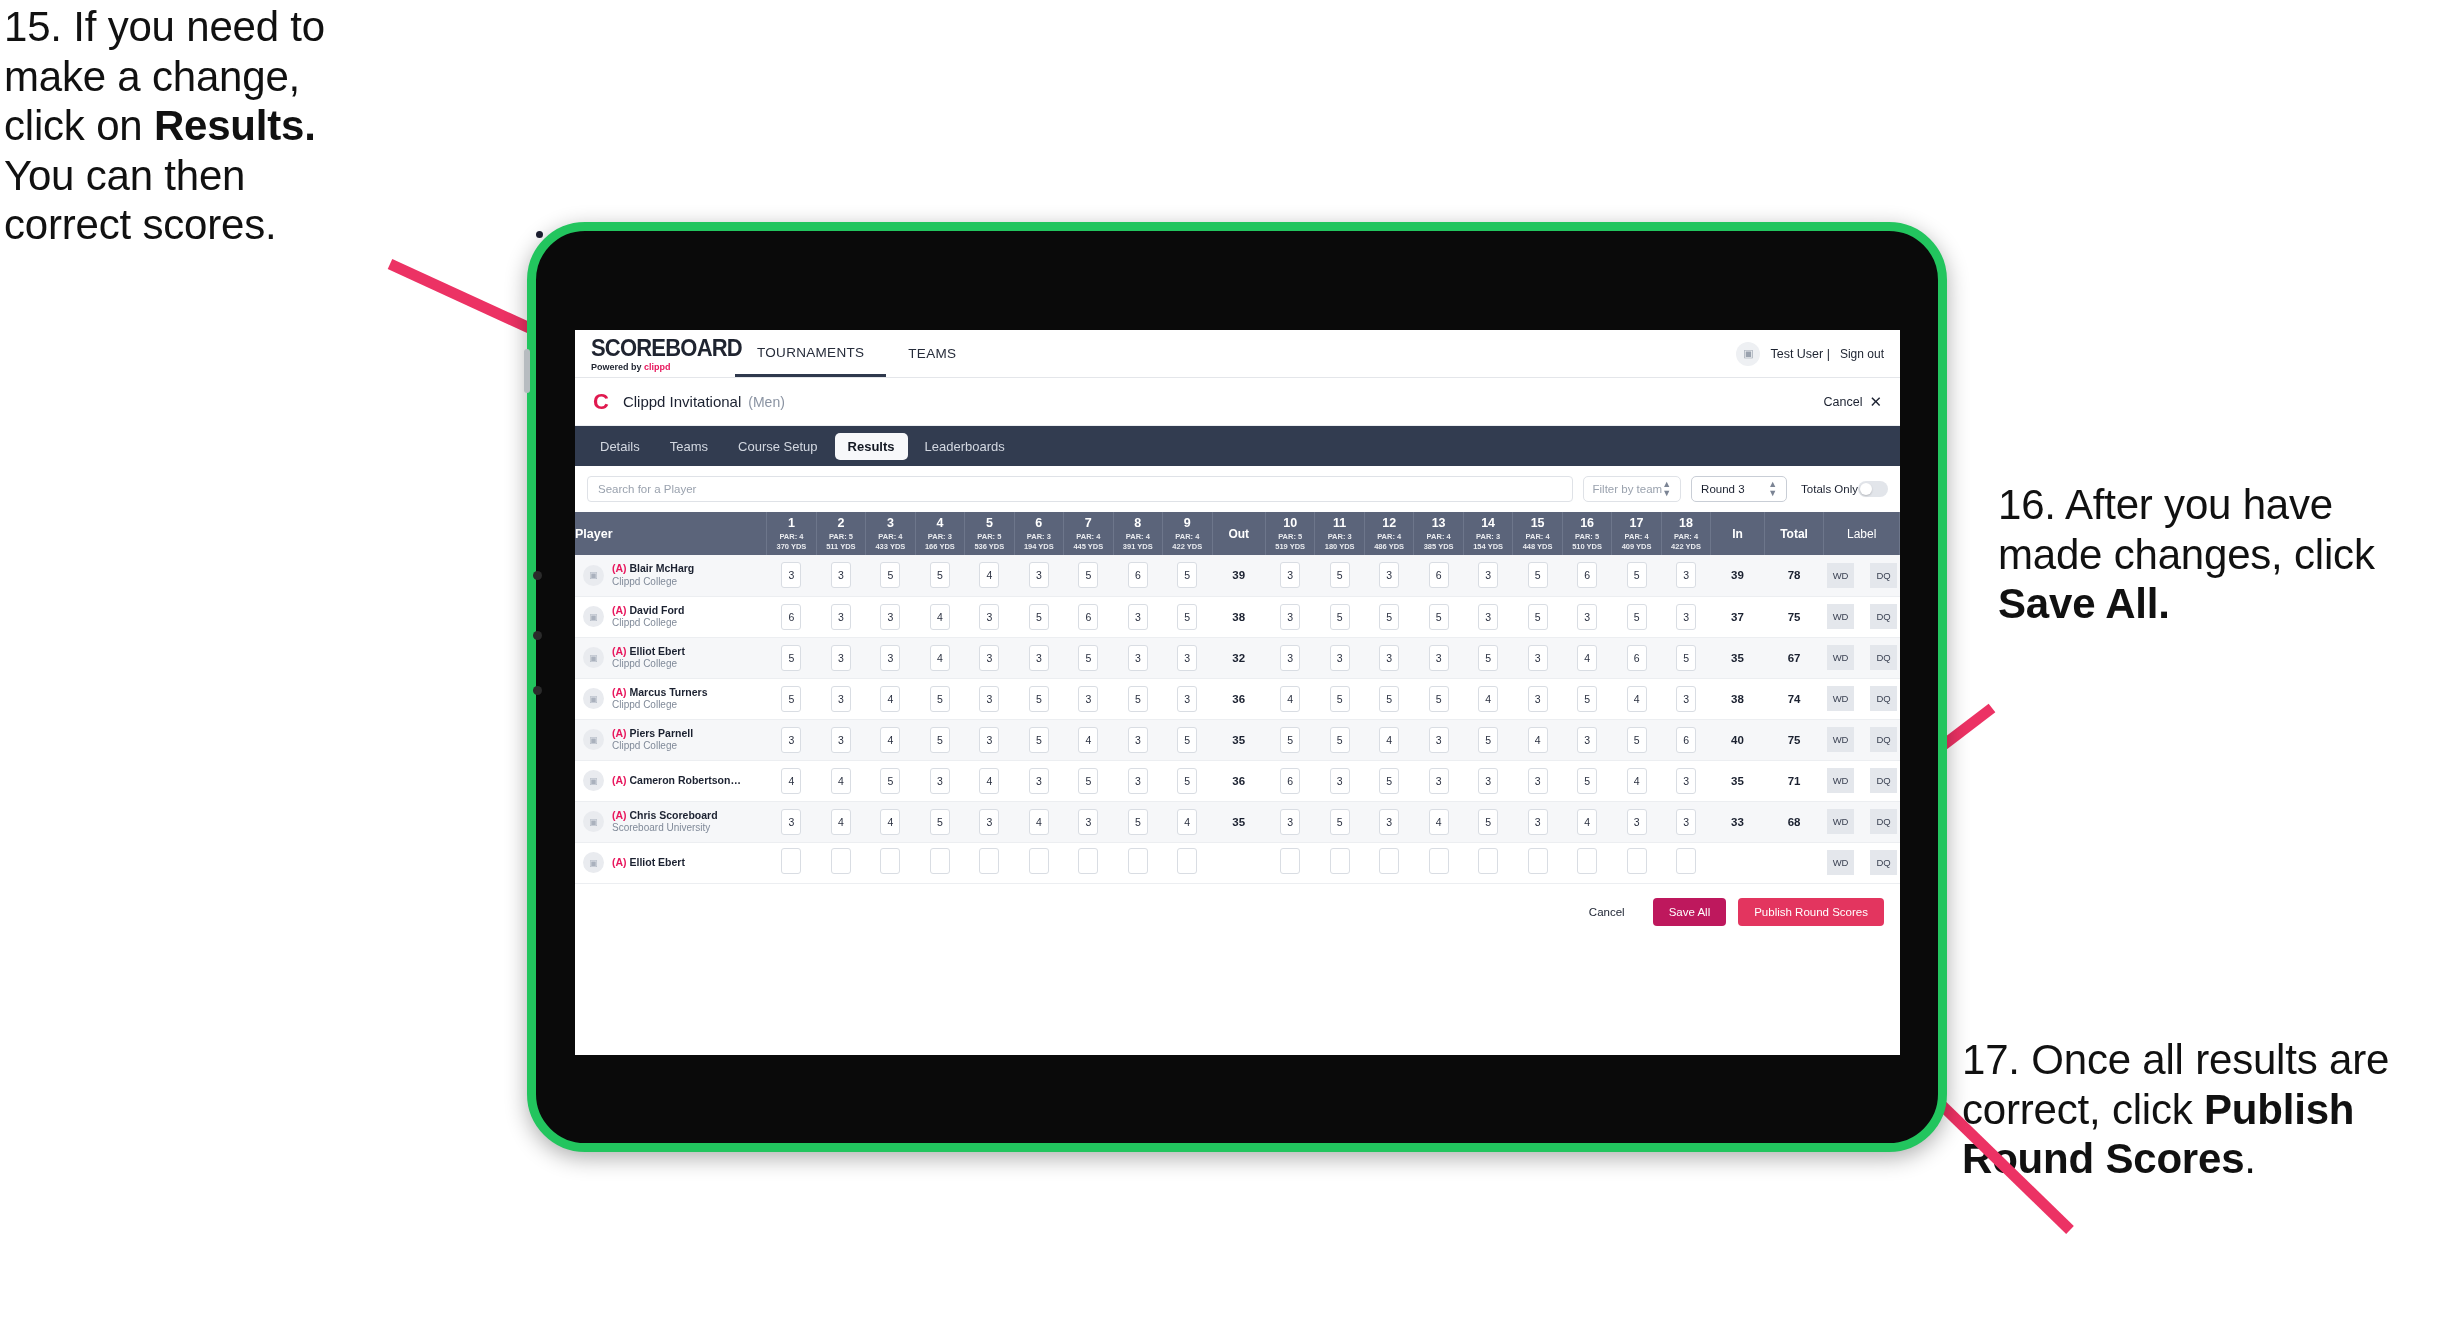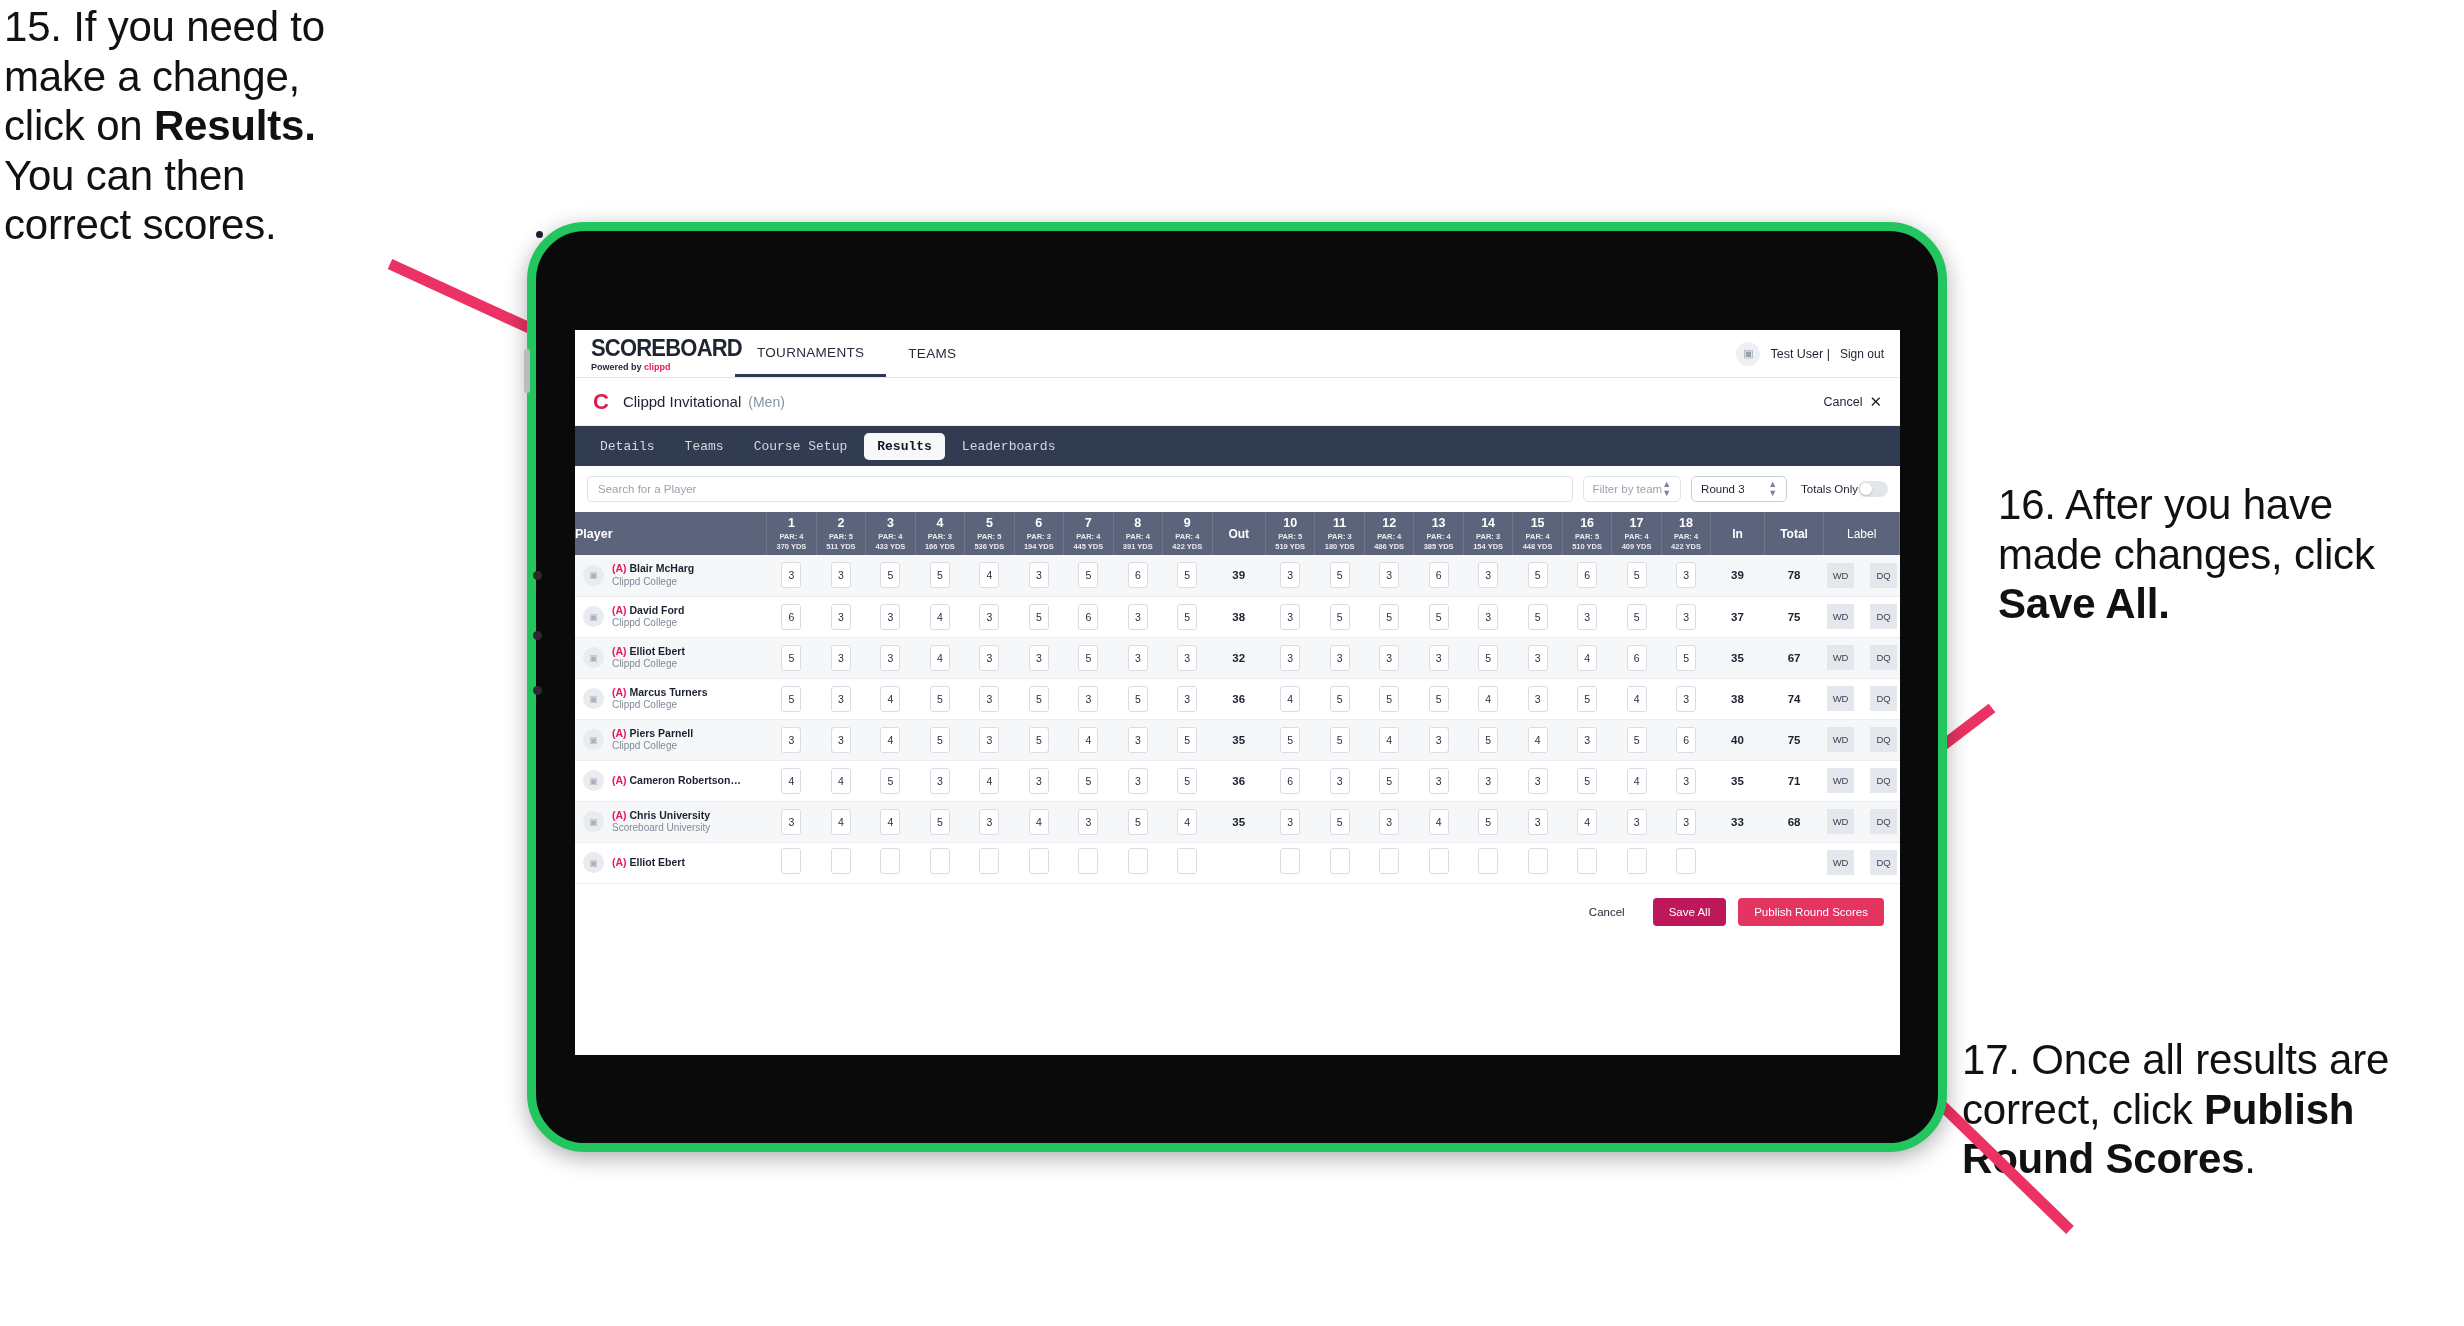--- a/index.html
+++ b/index.html
@@ -65,21 +65,21 @@
   #tour-head { height: 48px; background:#fff; display:flex; align-items:center; padding:0 18px;
                border-bottom:1px solid #edeff2; }
   .c-logo { font-size:22px; font-weight:800; color:#e0194f; margin-right:14px; line-height:1; }
   .t-name { font-size:15px; color:#1b2130; font-weight:500; }
   .t-gender { font-size:14px; color:#8a93a2; margin-left:7px; }
   .t-cancel { margin-left:auto; font-size:12.5px; color:#1b2130; display:flex; align-items:center; gap:7px;}
   .t-cancel .x { font-size:15px; }
 
   
   #sec-tabs { height: 40px; background:#323c50; display:flex; align-items:center; padding: 0 12px; gap: 4px; }
-  .sec-tab { font-size:13px; color:#d3d8e1; padding: 6px 13px; border-radius:5px;font-family:Liberation Mono, monospace; }
+  .sec-tab { font-size:13px; color:#d3d8e1; padding: 6px 13px; border-radius:5px; }
   .sec-tab.active { background:#f7f8fa; color:#131823; font-weight:600; }
 
   
   #filter-bar { height:46px; background:#fff; display:flex; align-items:center; padding: 0 12px; gap:10px; }
   #search-input { flex: 1; height: 26px; border:1px solid #dfe2e7; border-radius:4px;
                   font-size:11.5px; color:#1b2130; padding: 0 10px; background:#fff;
                   font-family:"Liberation Sans", sans-serif; }
   #search-input::placeholder { color:#9aa2ae; }
   .sel { height:26px; min-width:96px; border:1px solid #c9ced6; border-radius:5px; display:flex;
          align-items:center; justify-content:space-between; padding:0 9px; font-size:11.5px;
@@ -564,21 +564,21 @@
                   <span class="lbl">WD</span>
                   <span class="lbl">DQ</span>
                 </div>
               </td>
             </tr>
             <tr class="odd">
               <td>
                 <div class="player-cell">
                   <div class="p-av">▣</div>
                   <div>
-                    <div class="p-name"><span class="amt">(A)</span> <span>Chris University</span></div>
+                    <div class="p-name"><span class="amt">(A)</span> <span>Chris Scoreboard</span></div>
                     <div class="p-team">Scoreboard University</div>
                   </div>
                 </div>
               </td>
               <td><div class="cell-in">3</div></td>
               <td><div class="cell-in">4</div></td>
               <td><div class="cell-in">4</div></td>
               <td><div class="cell-in">5</div></td>
               <td><div class="cell-in">3</div></td>
               <td><div class="cell-in">4</div></td>

